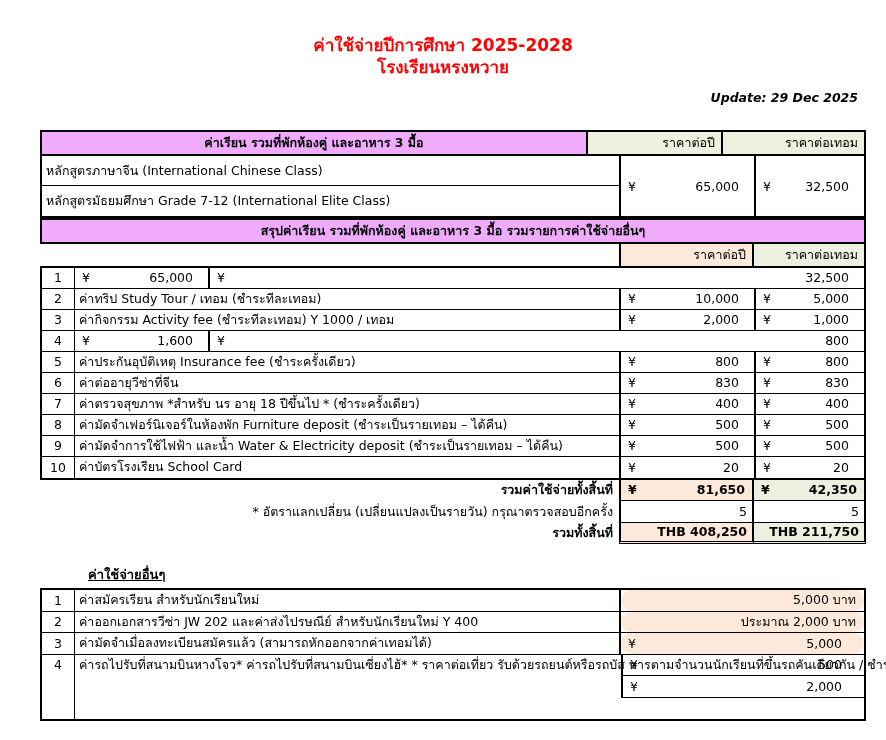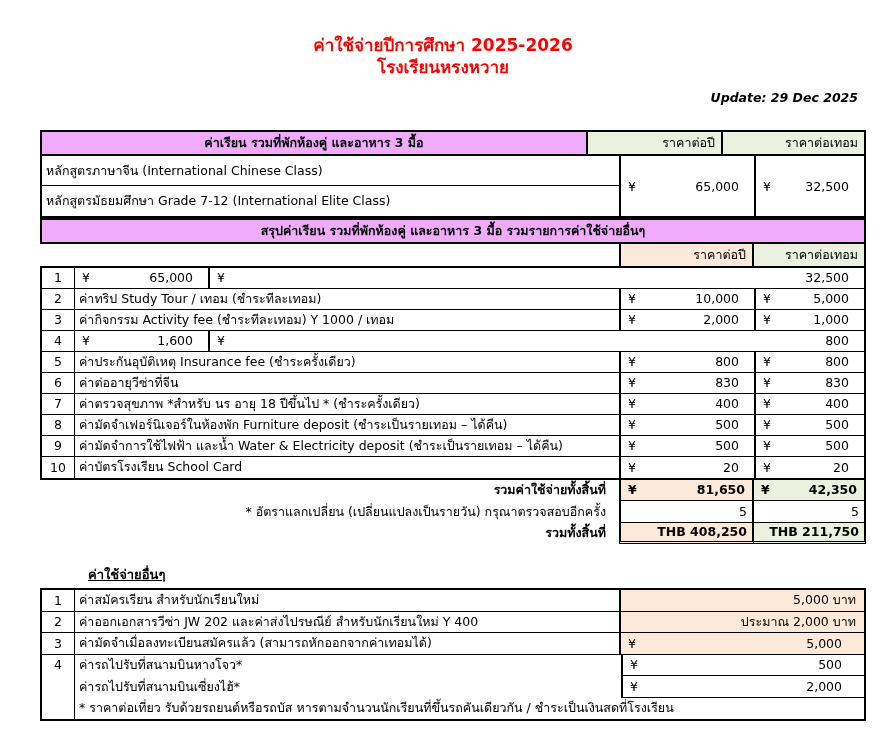--- a/index.html
+++ b/index.html
@@ -45,50 +45,50 @@
   #table2 { top:218px; }
   #table2 .main-hdr { border:2px solid #000; height:26px; justify-content:center; font-weight:bold; }
   .price-hdr-row { display:flex; height:21.5px; }
   .price-hdr-row .spacer { width:579px; }
   .price-hdr-row .yearhd { width:135px; border-left:2px solid #000; border-right:2px solid #000; display:flex; align-items:center; justify-content:flex-end; padding-right:6px; }
   .price-hdr-row .termhd { width:112px; border-right:2px solid #000; display:flex; align-items:center; justify-content:flex-end; padding-right:6px; }
   #table2 .rows-block { border:2px solid #000; }
   #table2 .rows-block .row { height:21px; }
   #table2 .rows-block .row:not(:last-child) { border-bottom:1px solid #000; }
   .sum-row { display:flex; height:21.5px; }
-  .sum-row .lbl { width:579px; display:flex; align-items:center; justify-content:flex-end; padding-right:13px; }
+  .sum-row .lbl { width:579px; display:flex; align-items:center; justify-content:flex-end; padding-right:6px; }
   .sum-row .ycell { width:135px; border-left:2px solid #000; border-right:2px solid #000; border-bottom:1px solid #000; }
   .sum-row .tcell { width:112px; border-right:2px solid #000; border-bottom:1px solid #000; }
   .sum-money { display:flex; align-items:center; justify-content:space-between; padding-left:7px; padding-right:7px; }
   .sum-num { display:flex; align-items:center; justify-content:flex-end; padding-right:5px; }
   .dbl-bottom .ycell, .dbl-bottom .tcell { border-bottom:3px double #000; }
 
   
   #t3-title { position:absolute; top:564px; left:88px; font-weight:bold; text-decoration:underline; font-size:13px; }
   #table3 { top:588px; border:2px solid #000; }
   #table3 .row3 { height:21.5px; }
   #table3 .row3 { border-bottom:1px solid #000; }
-  #table3 .valuecol { flex:1; }
+  #table3 .valuecol { flex:1;border-radius:10px; }
   #table3 .val-peach { background:#FDE9D9; }
   #table3 .money3 { justify-content:space-between; padding-left:7px; padding-right:22px; }
   .row4-block { display:flex; height:64.5px; }
   .row4-block .idx4 { width:33px; border-right:1px solid #000; display:flex; justify-content:center; align-items:flex-start; padding-top:2px; }
-  .row4-block .desc4 { width:546px; display:flex; flex-direction:column; }
+  .row4-block .desc4 { width:546px; display:flex; flex-direction:row; }
   .row4-block .desc4 .line { height:21.5px; display:flex; align-items:center; padding-left:4px; white-space:nowrap; overflow:visible; }
   .row4-block .vals4 { flex:1; display:flex; flex-direction:column; }
   .row4-block .vals4 .vcell { height:21.5px; display:flex; align-items:center; justify-content:space-between; padding-left:7px; padding-right:22px; border-left:2px solid #000; border-bottom:1px solid #000; }
   .row4-block .vals4 .vempty { flex:1; }
 </style>
 </head>
 <body>
 
 <div class="page">
 
   <div class="doc-header">
-    <div class="title-line">ค่าใช้จ่ายปีการศึกษา 2025-2026</div>
+    <div class="title-line">ค่าใช้จ่ายปีการศึกษา 2025-2028</div>
     <div class="title-line">โรงเรียนหรงหวาย</div>
     <div class="update-line">Update: 29 Dec 2025</div>
   </div>
 
   <div class="tbl" id="table1">
     <div class="row hdr">
       <div class="cell desc bg-blue">ค่าเรียน รวมที่พักห้องคู่ และอาหาร 3 มื้อ</div>
       <div class="cell yearcol bg-green">ราคาต่อปี</div>
       <div class="cell termcol bg-green">ราคาต่อเทอม</div>
     </div>

